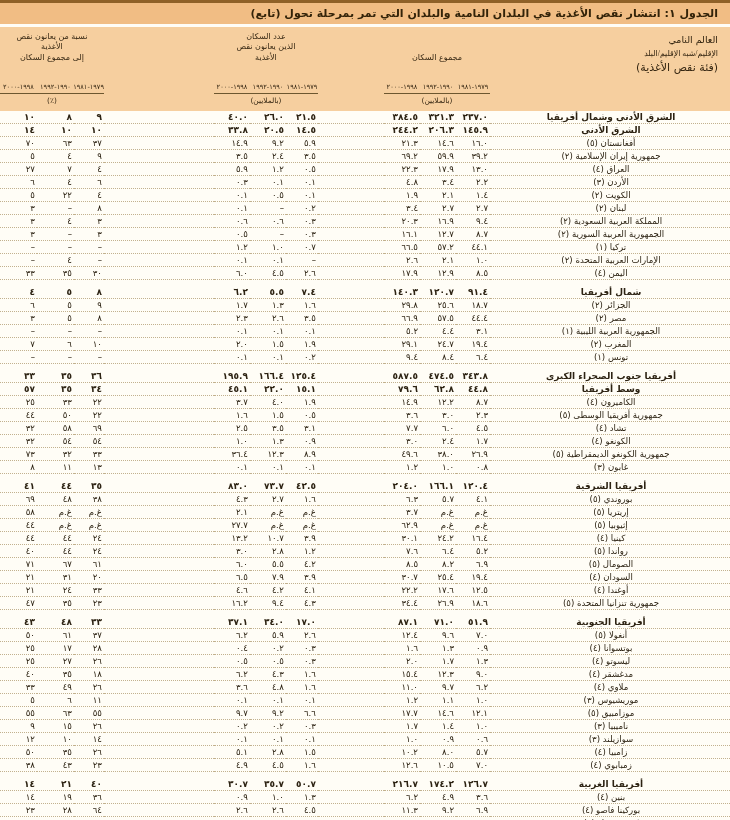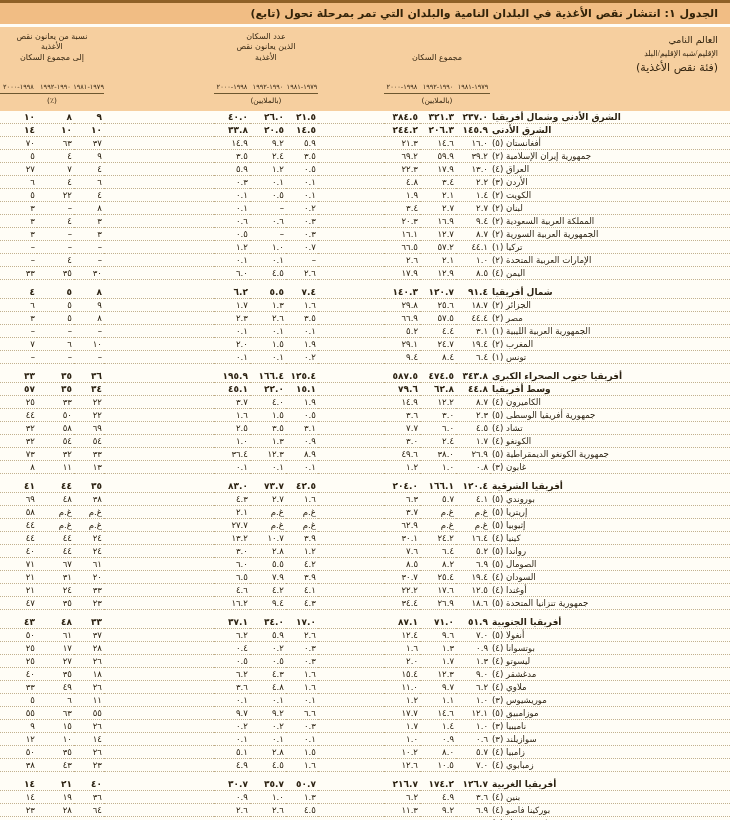--- a/index.html
+++ b/index.html
@@ -36,21 +36,21 @@
     border-top:1px solid #6d572f;
   }
   tbody td{
     font-size:8.6px;
     padding:1px 2px;
     height:10px;line-height:9.5px;
     border-bottom:1px dotted #c2b18e;
     vertical-align:bottom;
     color:#2c2212;
   }
-  td.name{text-align:left;padding-right:0;white-space:nowrap;overflow:hidden;}
+  td.name{text-align:center;padding-right:0;white-space:nowrap;overflow:hidden;}
   td.num{direction:ltr;text-align:right;white-space:nowrap;}
   td.last{padding-left:14px;}
   tr.bold td{font-weight:bold;font-size:9px;}
   tr.gap td{padding-top:7px;}
 </style>
 </head>
 <body>
 
 <div class="page">
   <div class="title-bar">الجدول ١: انتشار نقص الأغذية في البلدان النامية والبلدان التي تمر بمرحلة تحول (تابع)</div>

